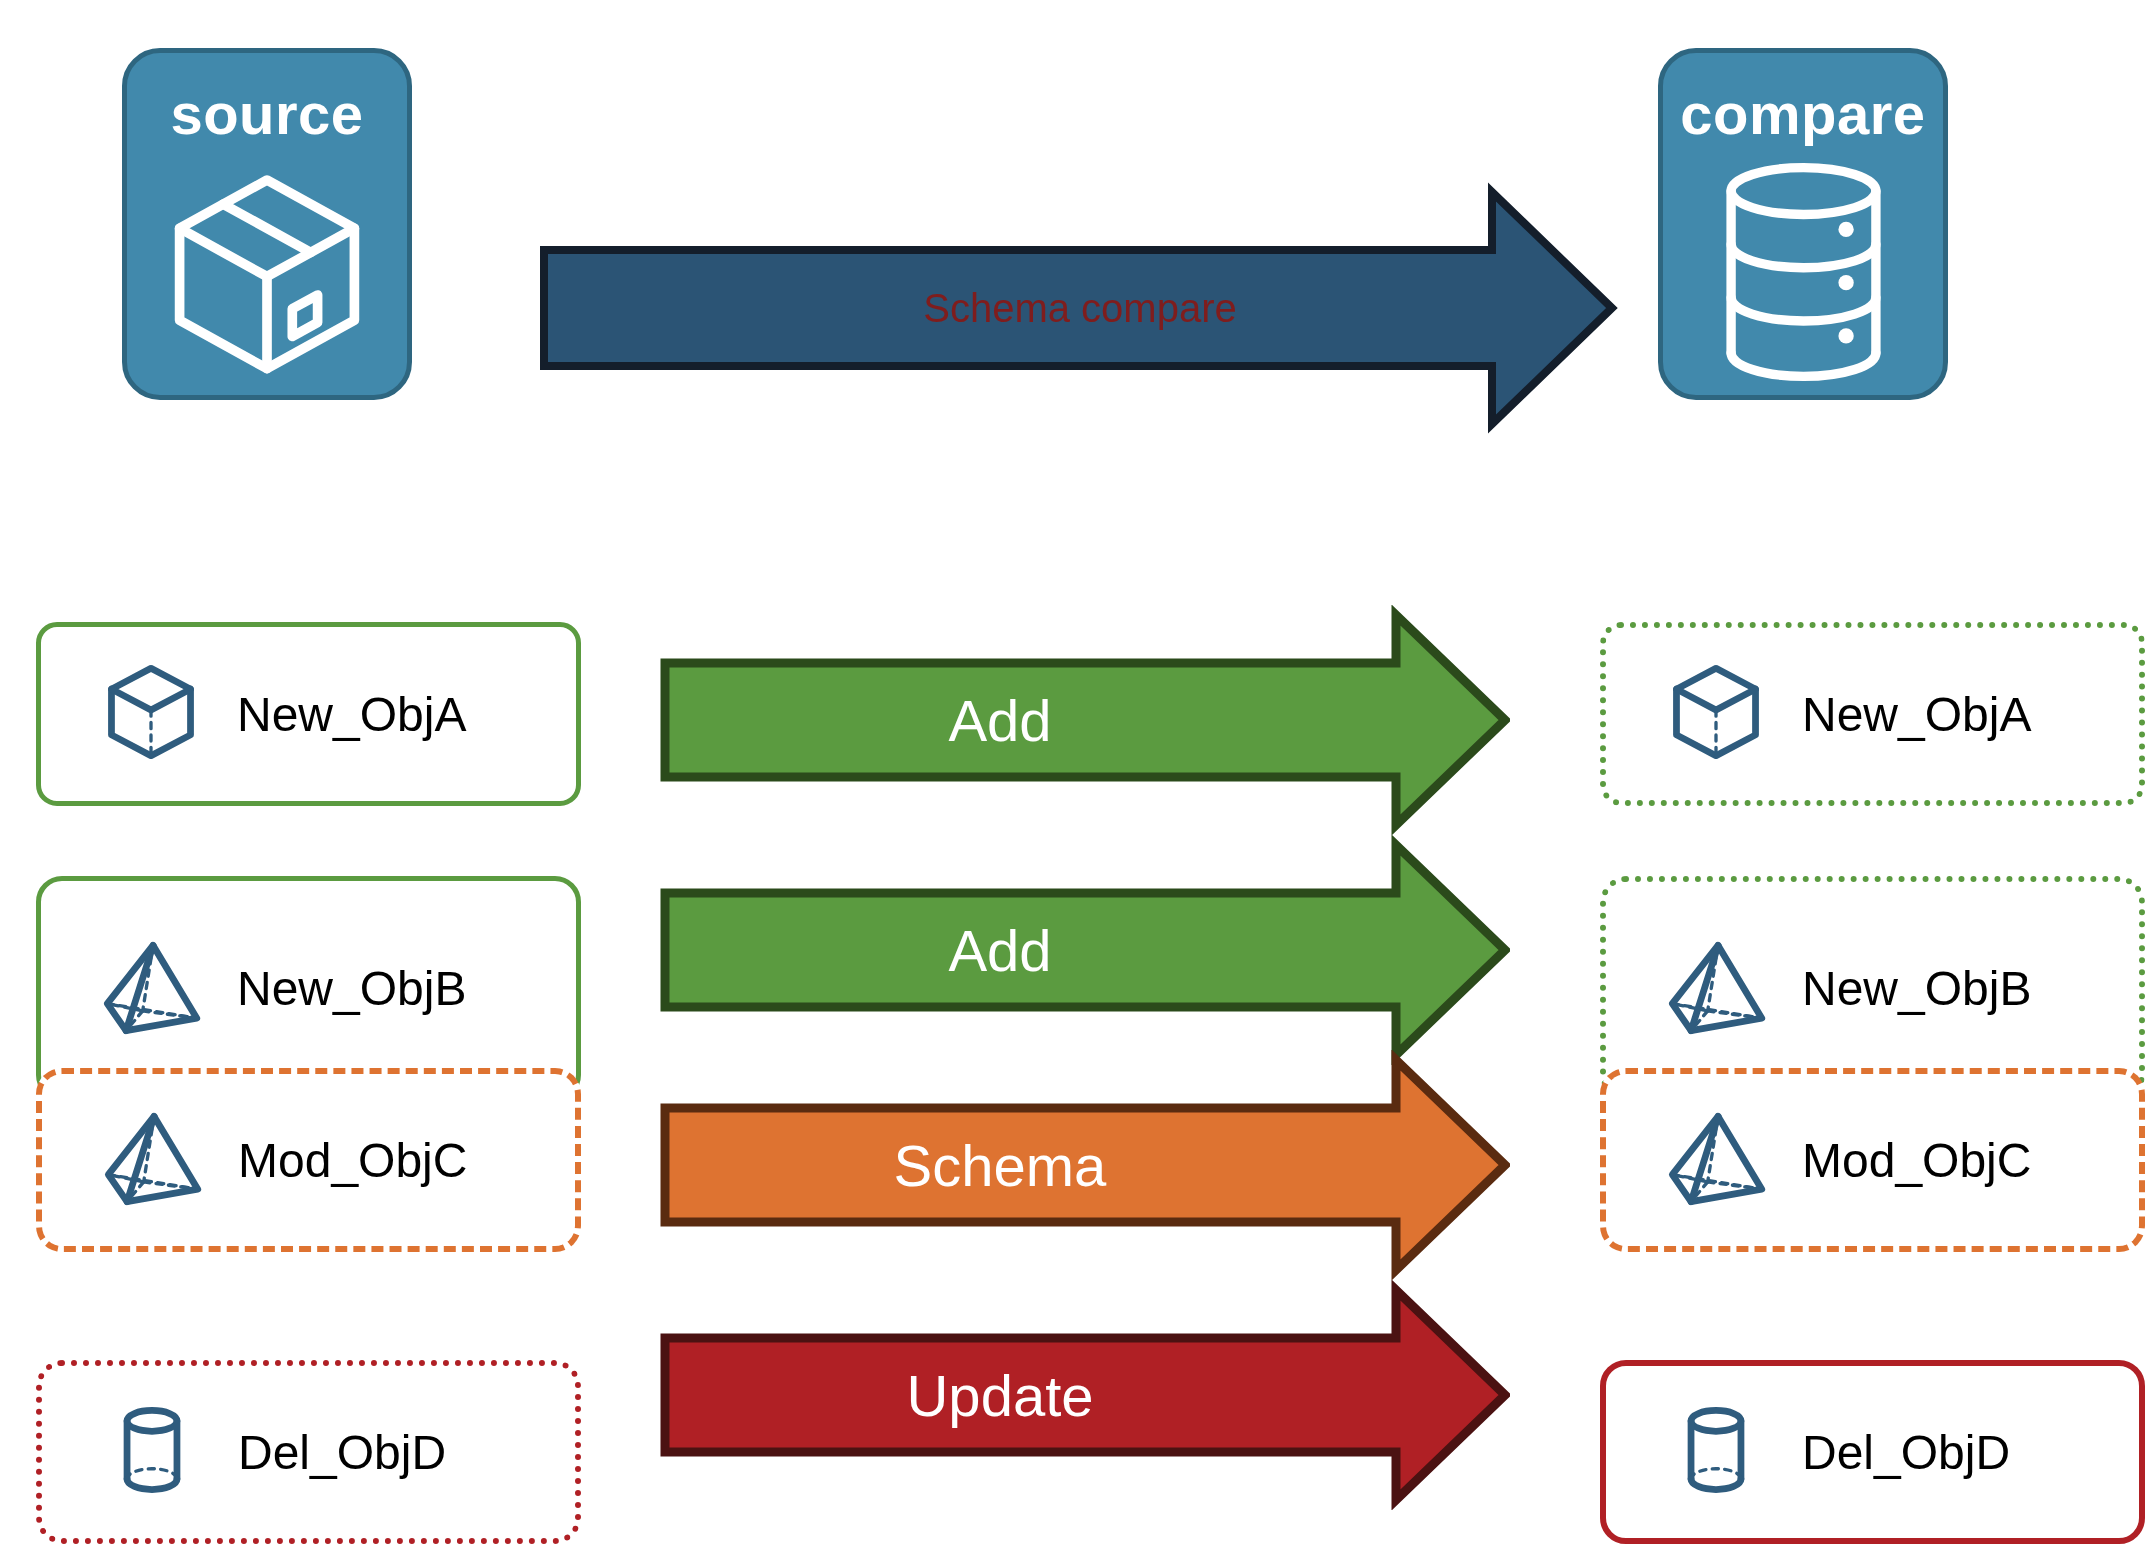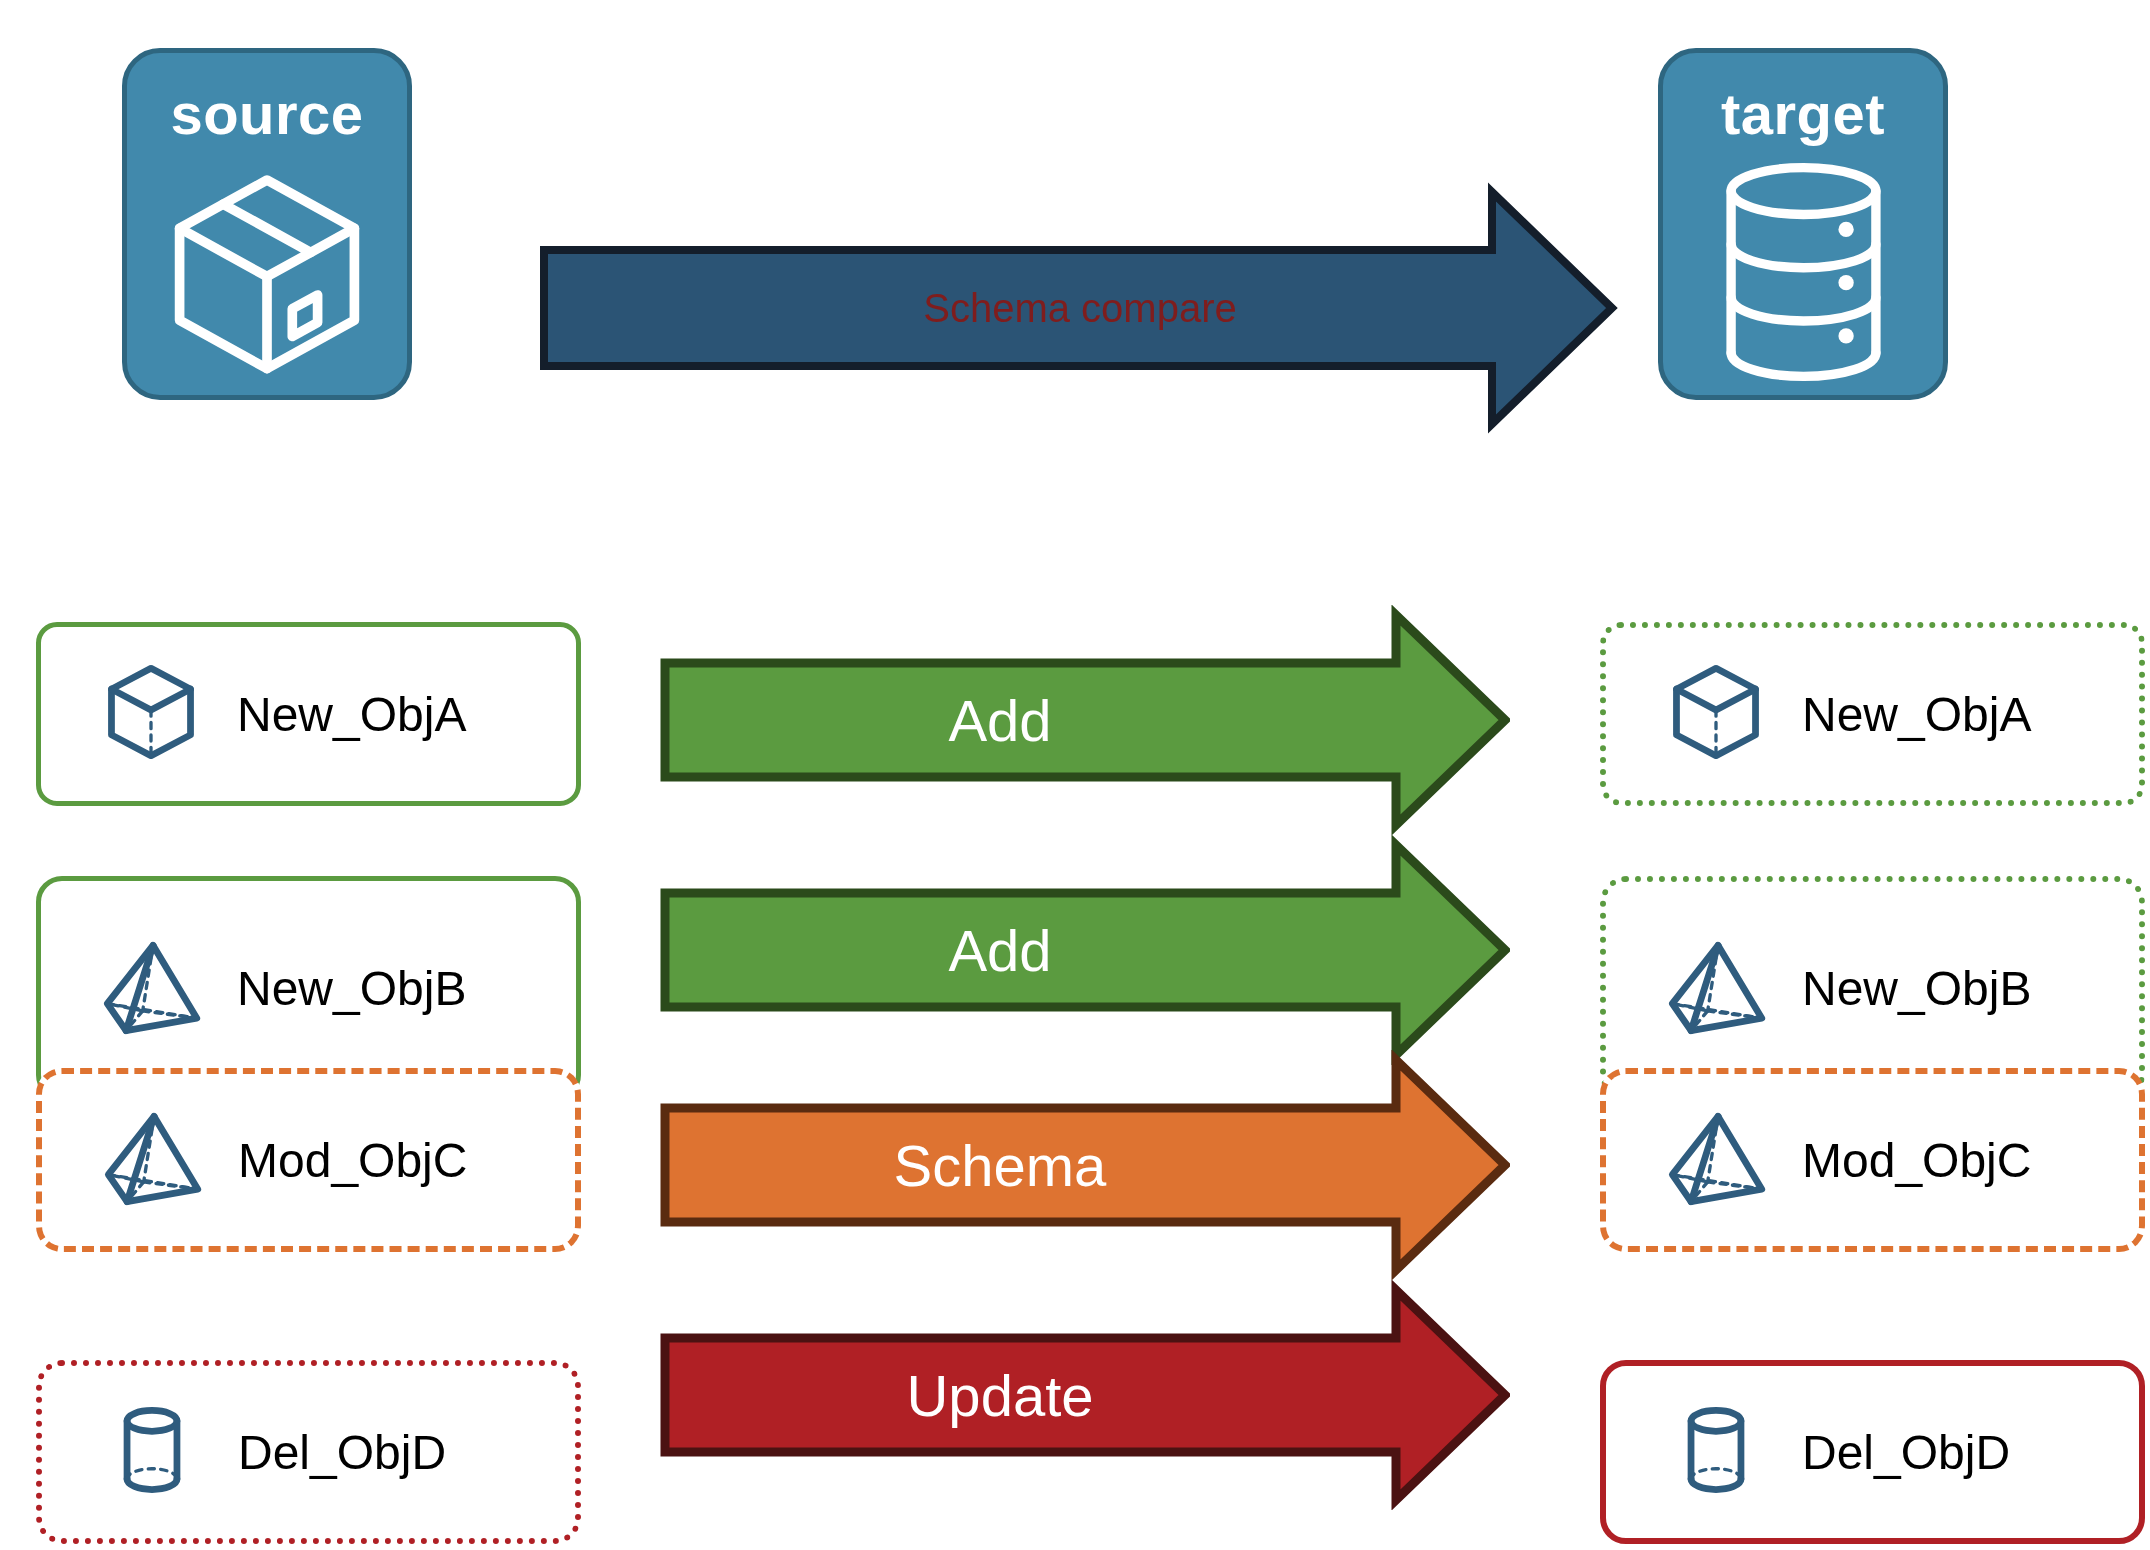--- a/index.html
+++ b/index.html
@@ -135,21 +135,21 @@
         <path d="M12 31 L50 52 L88 31"></path>
         <path d="M50 52 L50 92"></path>
         <path d="M31 20.5 L69 41.5"></path>
         <path d="M61 66 L72 60 L72 72 L61 78 Z"></path>
       </g>
     </svg>
   </div>
 </div>
 
 <div class="endpoint" id="endpoint-target">
-  <div class="endpoint-title">target</div>
+  <div class="endpoint-title">compare</div>
   <div class="endpoint-art">
     <svg width="215" height="230" viewBox="0 0 100 108">
       <g fill="none" stroke="#ffffff" stroke-width="4.4" stroke-linejoin="round" stroke-linecap="round">
         <ellipse cx="50" cy="16" rx="34" ry="11"></ellipse>
         <path d="M16 16 L16 92"></path>
         <path d="M84 16 L84 92"></path>
         <path d="M16 92 A34 11 0 0 0 84 92"></path>
         <path d="M16 41 A34 11 0 0 0 84 41"></path>
         <path d="M16 66 A34 11 0 0 0 84 66"></path>
       </g>

